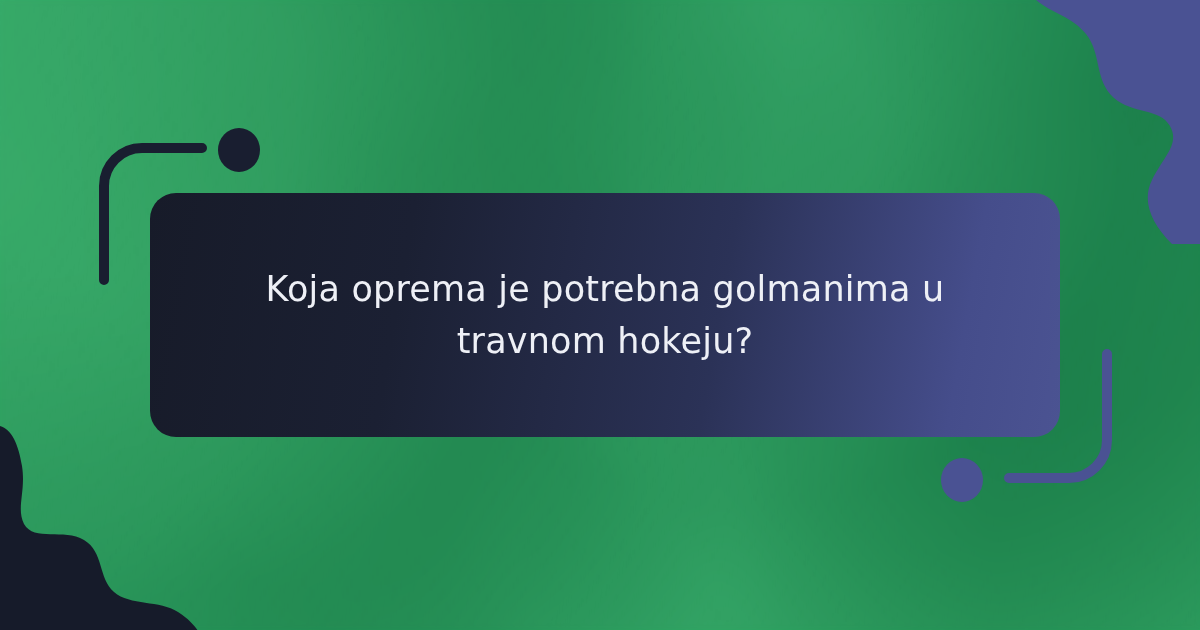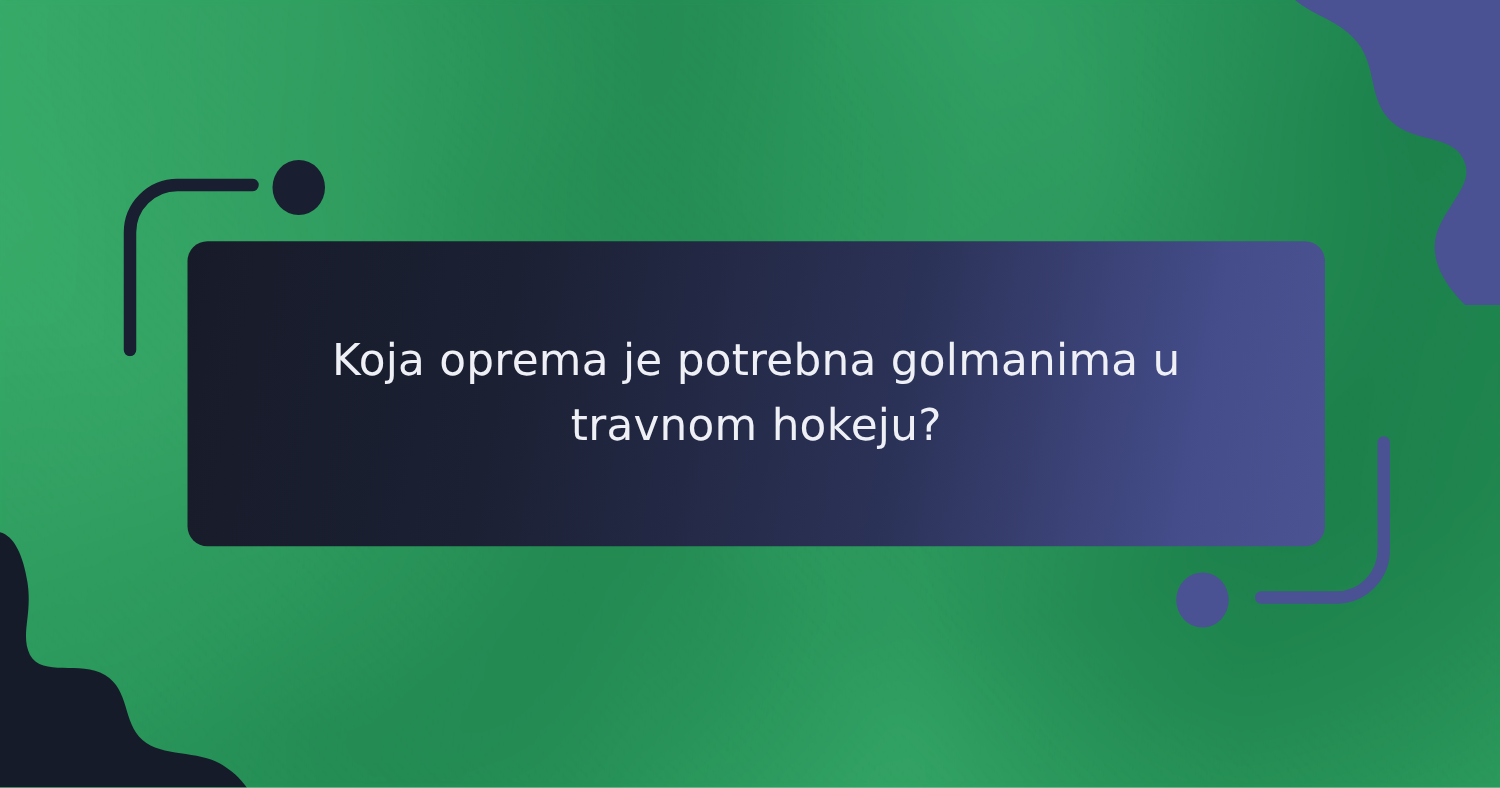--- a/index.html
+++ b/index.html
@@ -70,21 +70,21 @@
   .dot-tl { left: 218px; top: 128px;  width: 42px; height: 44px; background: #191e30; }
   .dot-br { left: 941px; top: 458px;  width: 42px; height: 44px; background: #4a5293; }
 
   
   .card {
     position: absolute;
     left: 150px;
     top: 193px;
     width: 910px;
     height: 244px;
-    border-radius: 16px;
+    border-radius: 26px;
     background: linear-gradient(100deg, #171b29 0%, #1b2033 28%, #2b3257 62%, #454d8b 88%, #4b5392 100%);
     display: flex;
     align-items: center;
     justify-content: center;
     box-sizing: border-box;
     padding: 18px 64px;
   }
   .card-title {
     margin: 0;
     font-family: "DejaVu Sans", sans-serif;

